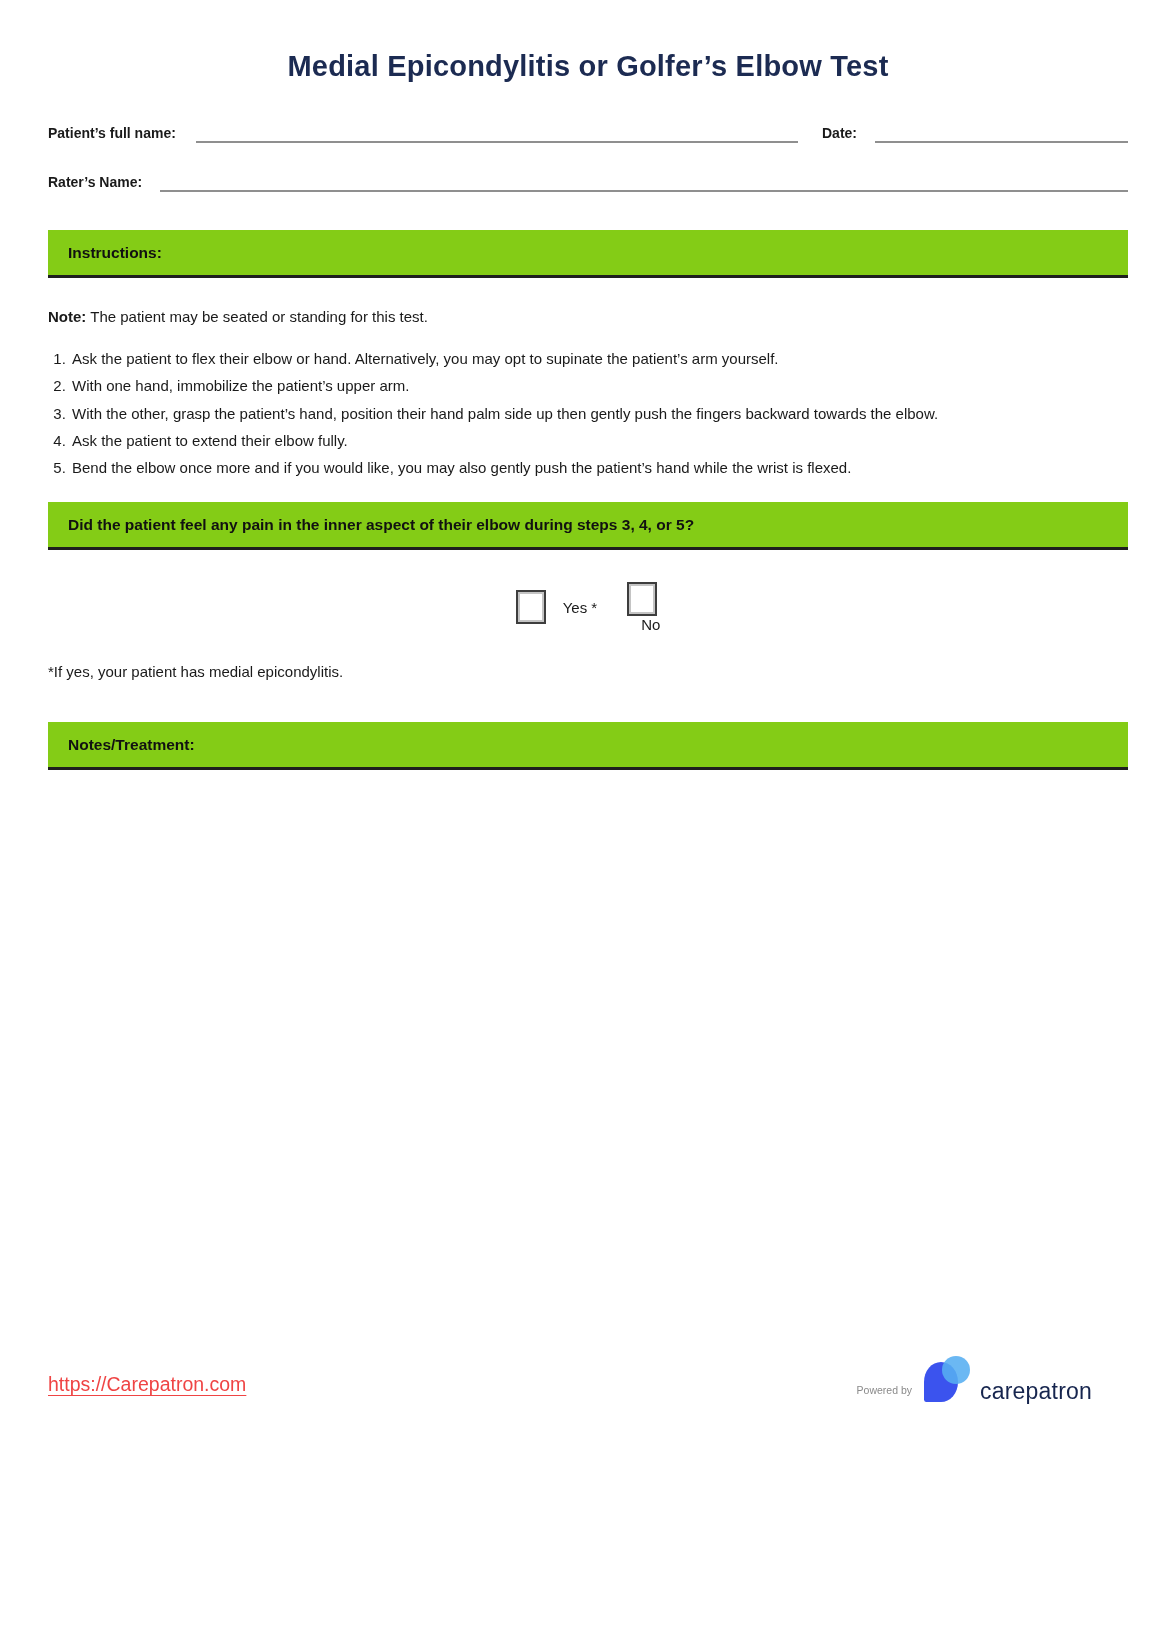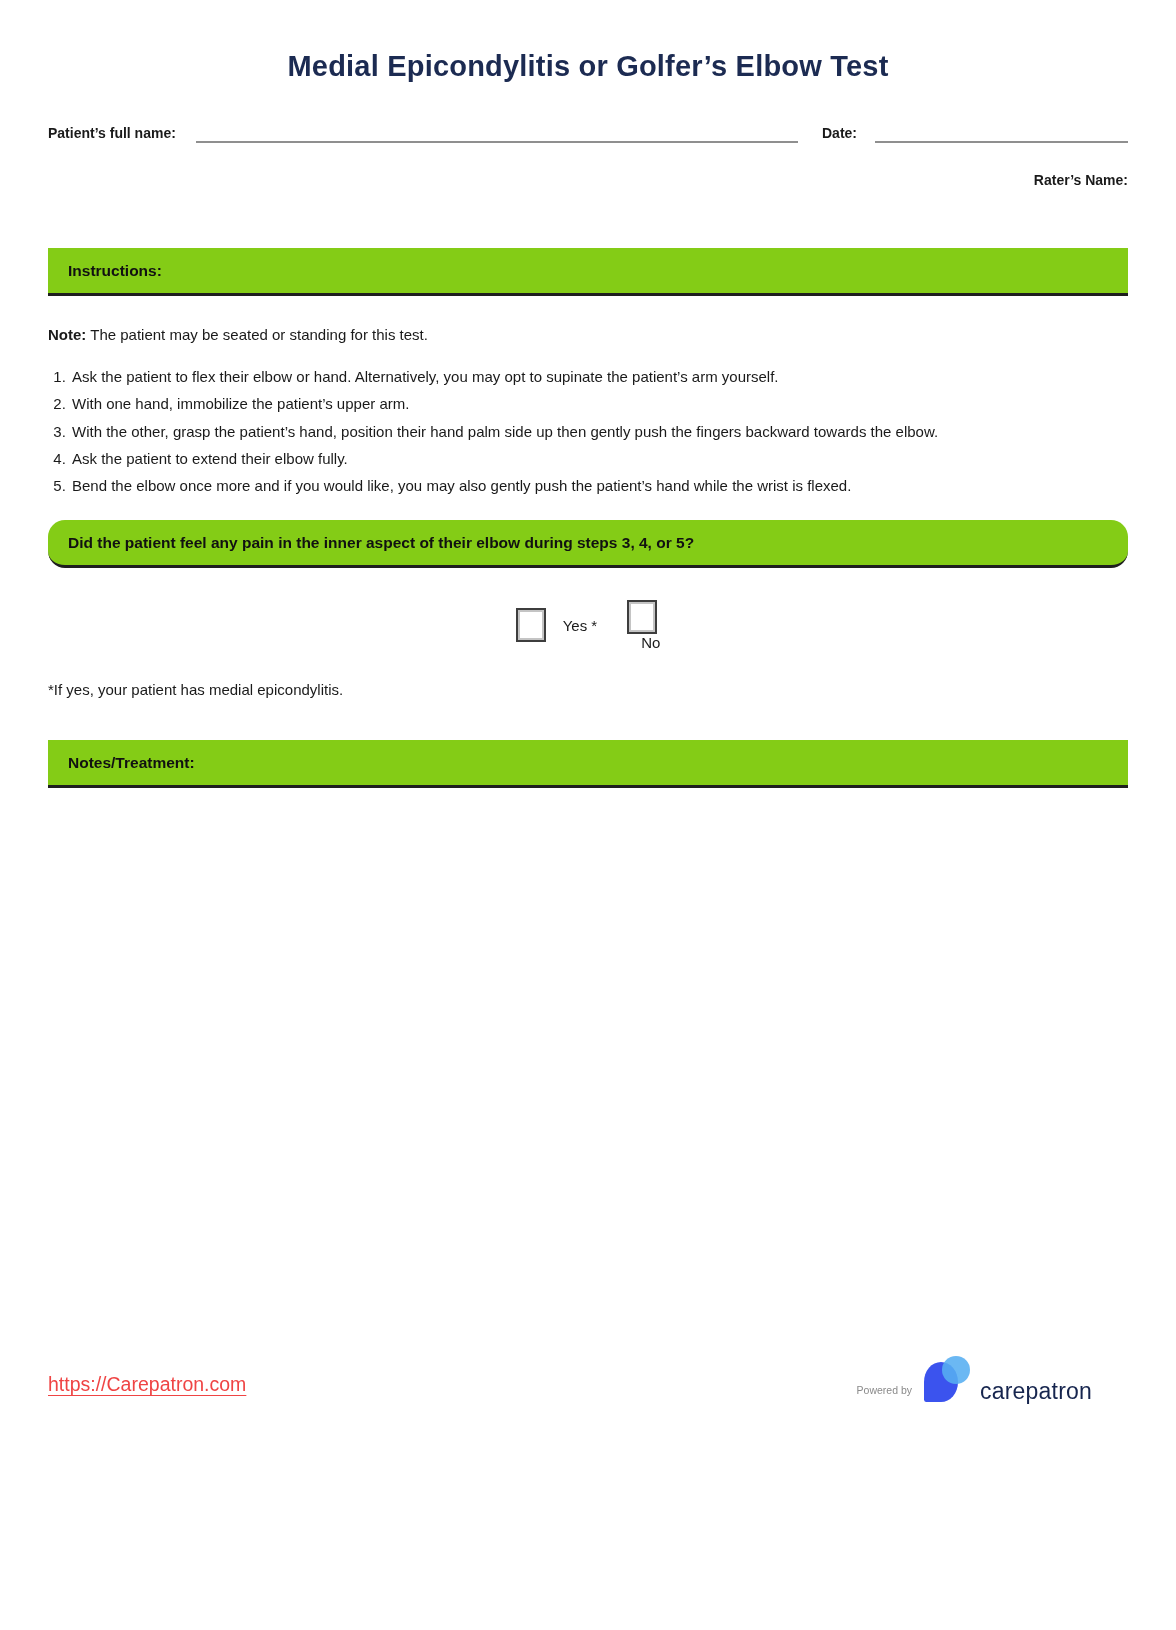--- a/index.html
+++ b/index.html
@@ -23,21 +23,21 @@
     font-weight: bold;
     color: #1c2b52;
     letter-spacing: 0.2px;
   }
 
   .field-row {
     display: flex;
     align-items: flex-end;
     margin-top: 40px;
   }
-  .field-row.second { margin-top: 29px; flex-direction: column; }
+  .field-row.second { margin-top: 29px; }
   .field-label {
     font-weight: bold;
     font-size: 14px;
     white-space: nowrap;
     padding-bottom: 2px;
   }
   .field-line {
     border-bottom: 2px solid #8f8f8f;
     height: 20px;
     flex: 1 1 auto;
@@ -69,21 +69,21 @@
     margin-left: 4px;
     padding-left: 18px;
     font-size: 15px;
   }
   ol.steps li {
     margin-bottom: 11.5px;
     line-height: 1.05;
     padding-left: 2px;
   }
 
-  .question-bar { margin-top: 26px; border-radius: 17px; }
+  .question-bar { margin-top: 26px; }
 
   .choice-row {
     margin-top: 32px;
     display: flex;
     justify-content: center;
     align-items: center;
   }
   .choice {
     display: flex;
     align-items: center;

